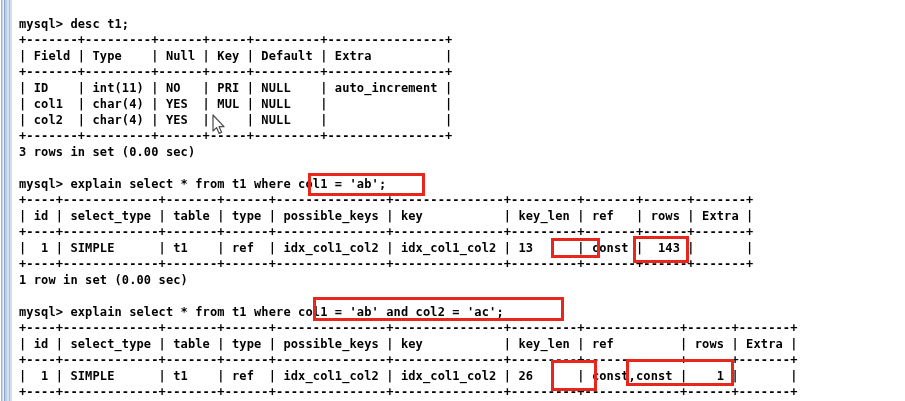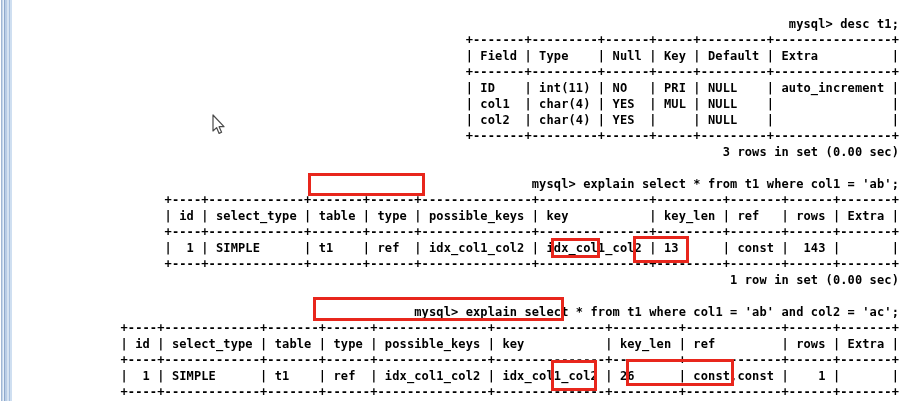--- a/index.html
+++ b/index.html
@@ -45,21 +45,20 @@
     font-size: 12px;
     line-height: 16px;
     letter-spacing: 0.12px;
     white-space: pre;
     font-family: "DejaVu Sans Mono", "Liberation Mono", monospace;
   }
   #console .line {
     height: 16px;
     white-space: pre;
     font-weight: bold;
-    text-align: right;
   }
   #console .line.blank { }
 
   
   .hl {
     position: absolute;
     border: 3px solid #e8261c;
     box-sizing: border-box;
     background: transparent;
     pointer-events: none;

